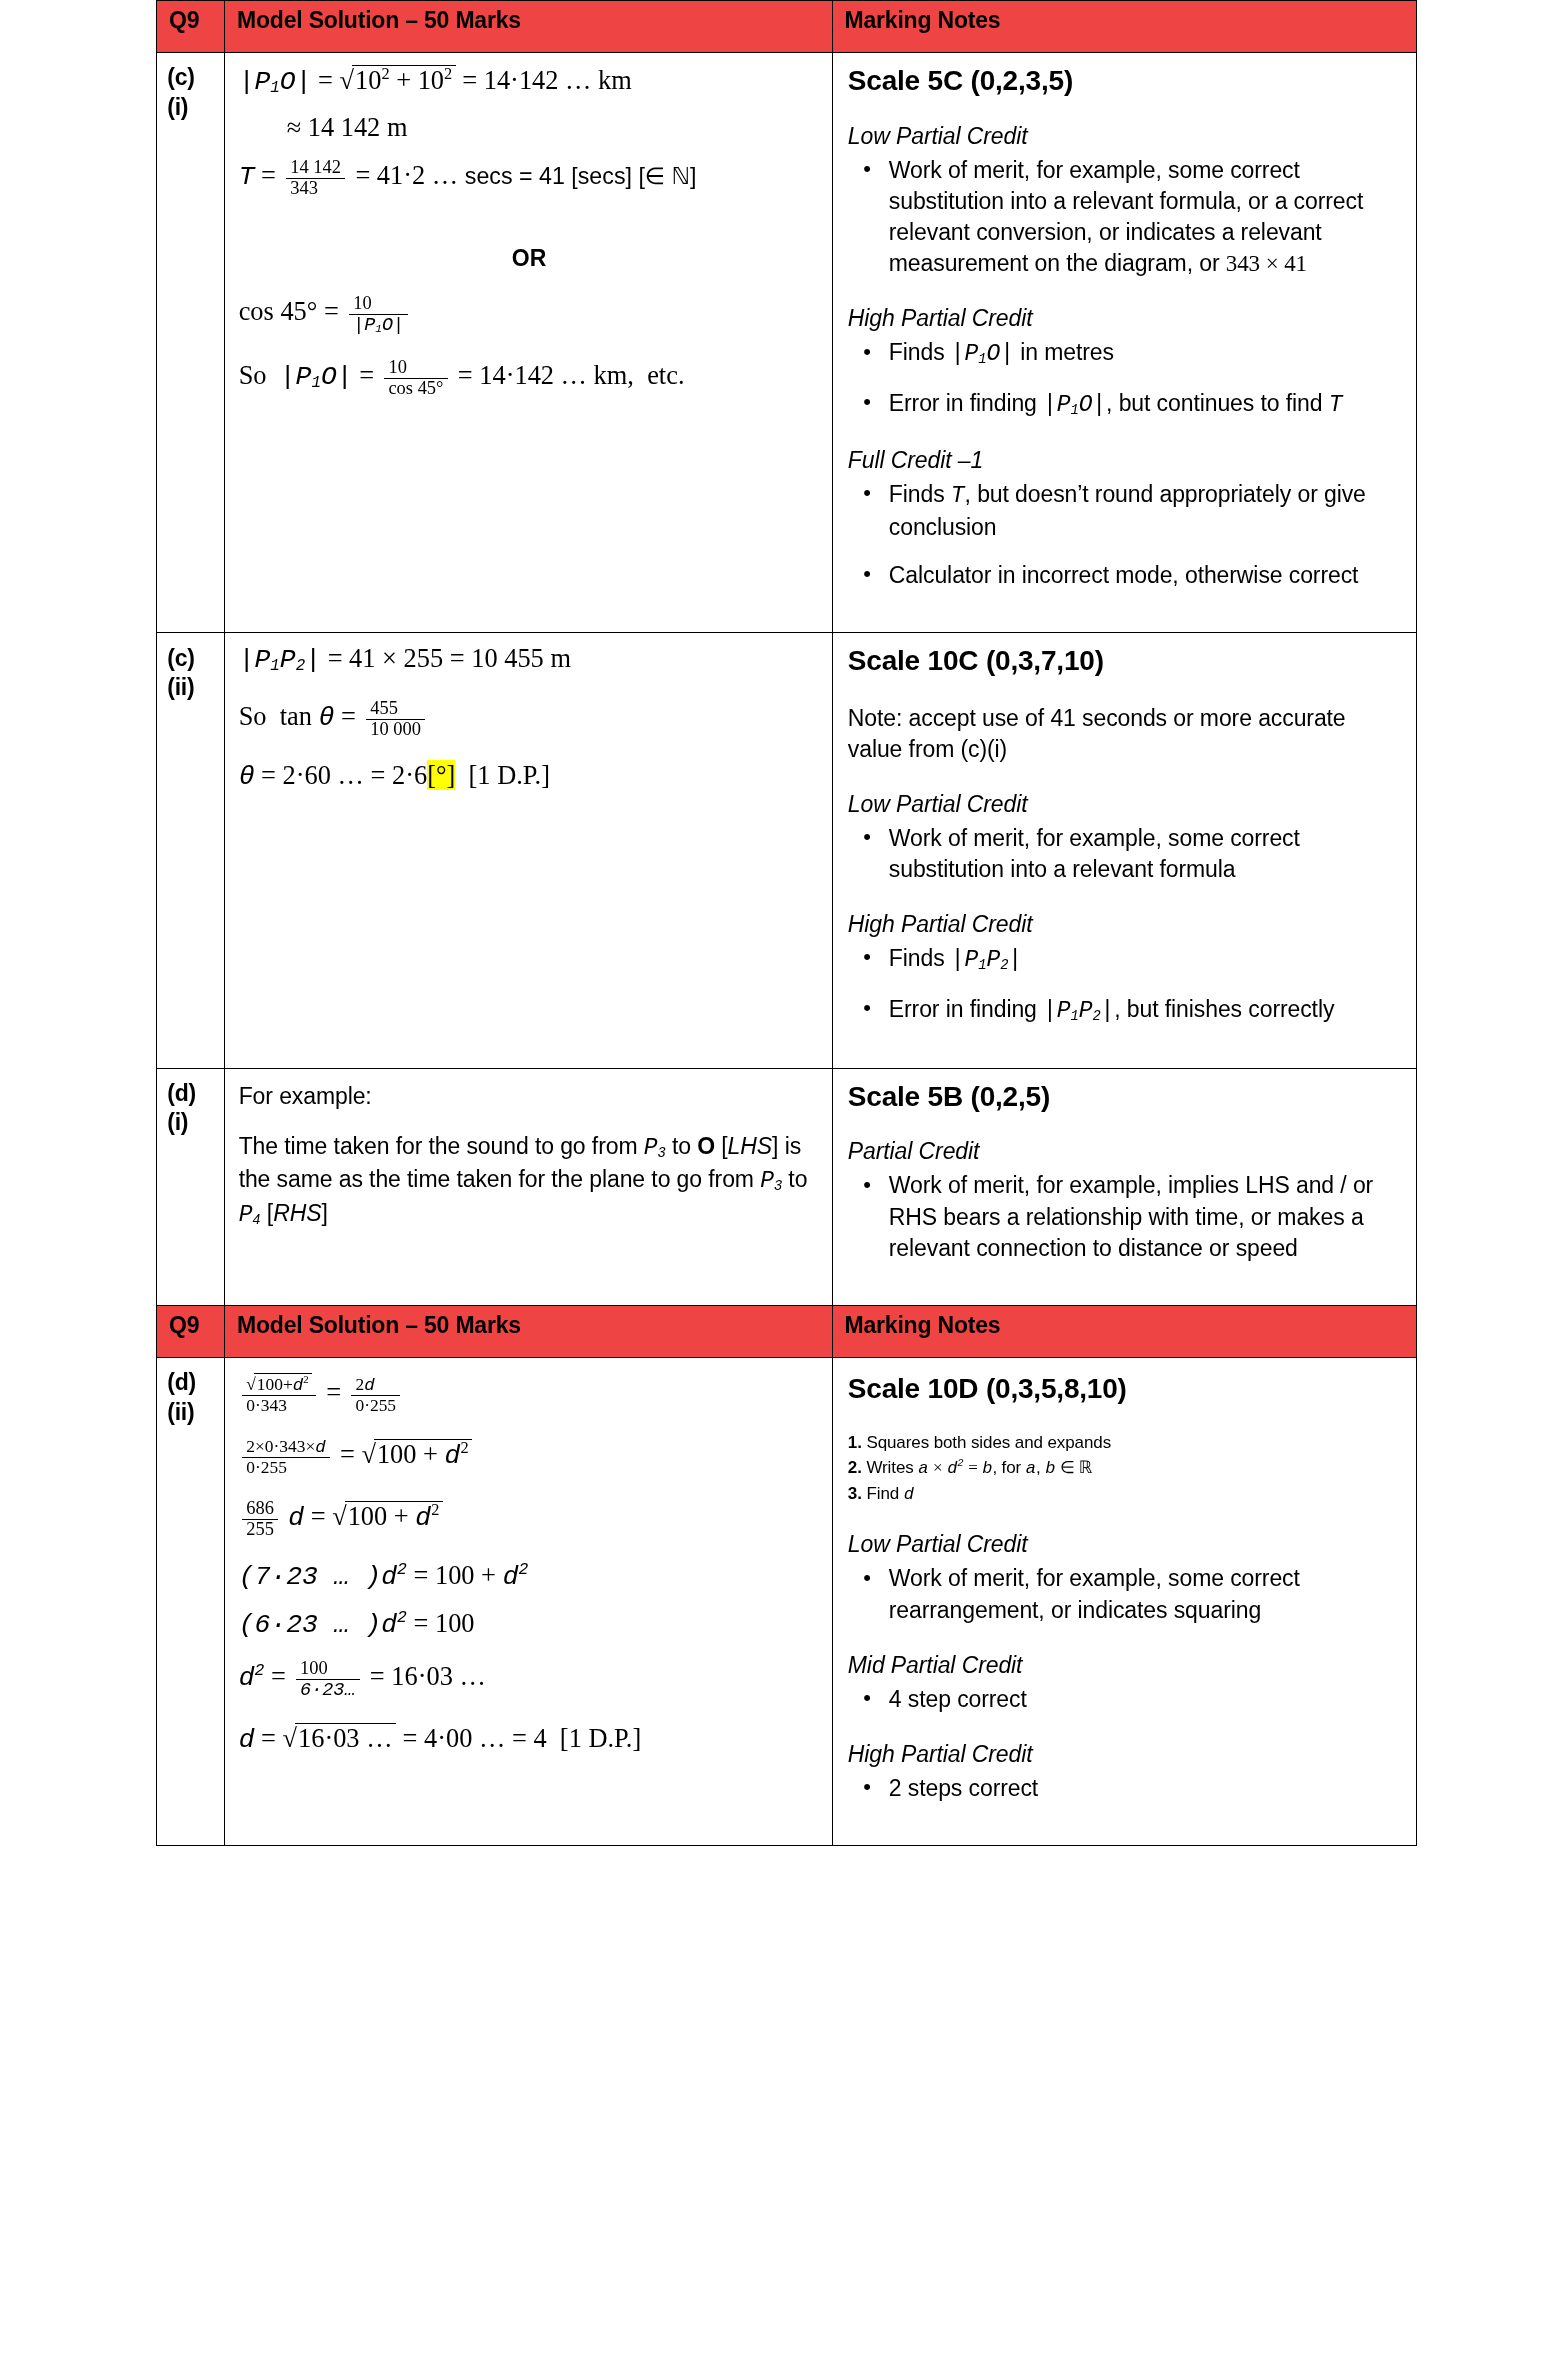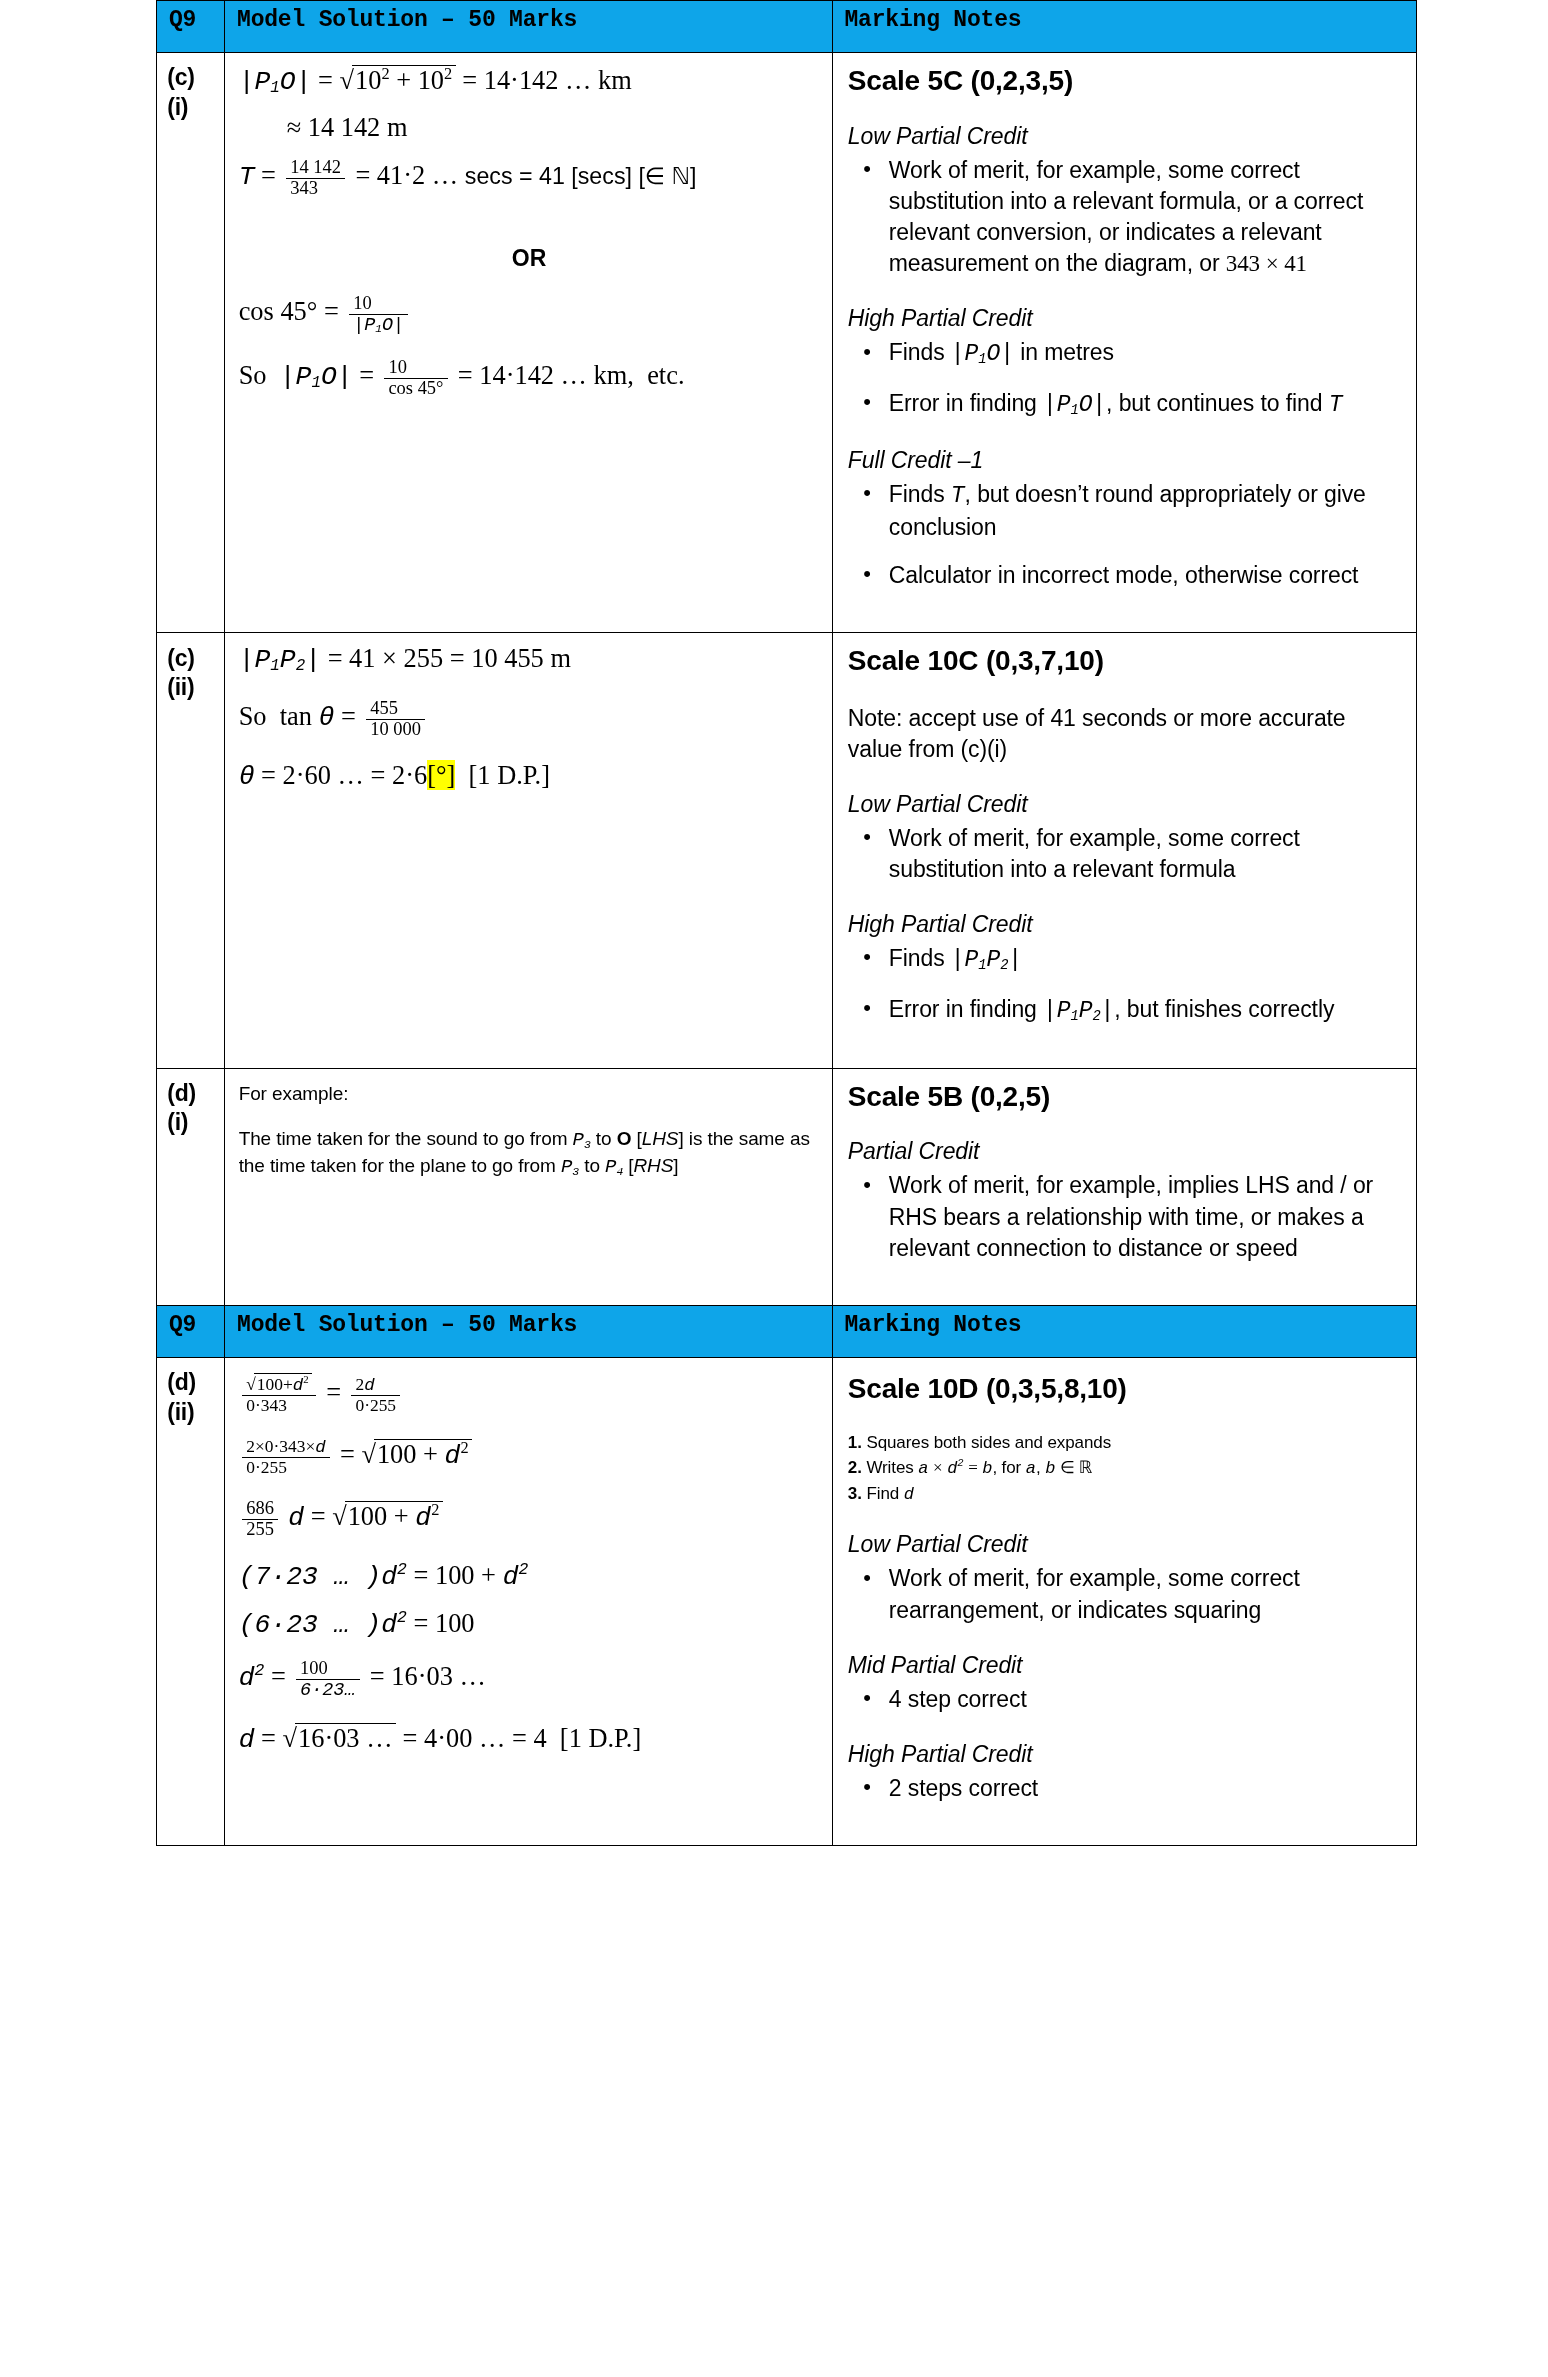--- a/index.html
+++ b/index.html
@@ -29,25 +29,24 @@
     border: 1.7px solid #000000;
     vertical-align: top;
     padding: 0;
   }
   col.c-label  { width: 68px; }
   col.c-model  { width: 607px; }
   col.c-notes  { width: 584px; }
 
   
   .hdr td {
-    background: #0ea5e9;
+    background: #ef4444;
     border-top: 2.6px solid #000;
     border-bottom: 2.6px solid #000;
     height: 51px;
-    font-family: Liberation Mono, monospace;
   }
   .hdr .cell { padding: 6.8px 10.2px 8.5px 12px; }
   .hdr-text {
     font-weight: bold;
     font-size: 23px;
     line-height: 1.1;
     letter-spacing: -0.2px;
   }
 
   
@@ -73,21 +72,21 @@
   .mathline.indent { padding-left: 48px; }
   .or-line {
     font-family: "Liberation Sans", sans-serif;
     font-weight: bold;
     font-size: 23px;
     text-align: center;
     margin: 46px 0 22px 0;
   }
   .plain {
     font-family: "Liberation Sans", sans-serif;
-    font-size: 19px;
+    font-size: 23px;
     line-height: 1.36;
     margin: 0 0 15.3px 0;
     letter-spacing: -0.1px;
   }
   .vr  { font-family: "Liberation Serif", serif; }
   .it  { font-family: Liberation Mono, monospace; font-style: italic; }
   .itsans { font-style: italic; }
   .bd  { font-weight: bold; }
 
   

